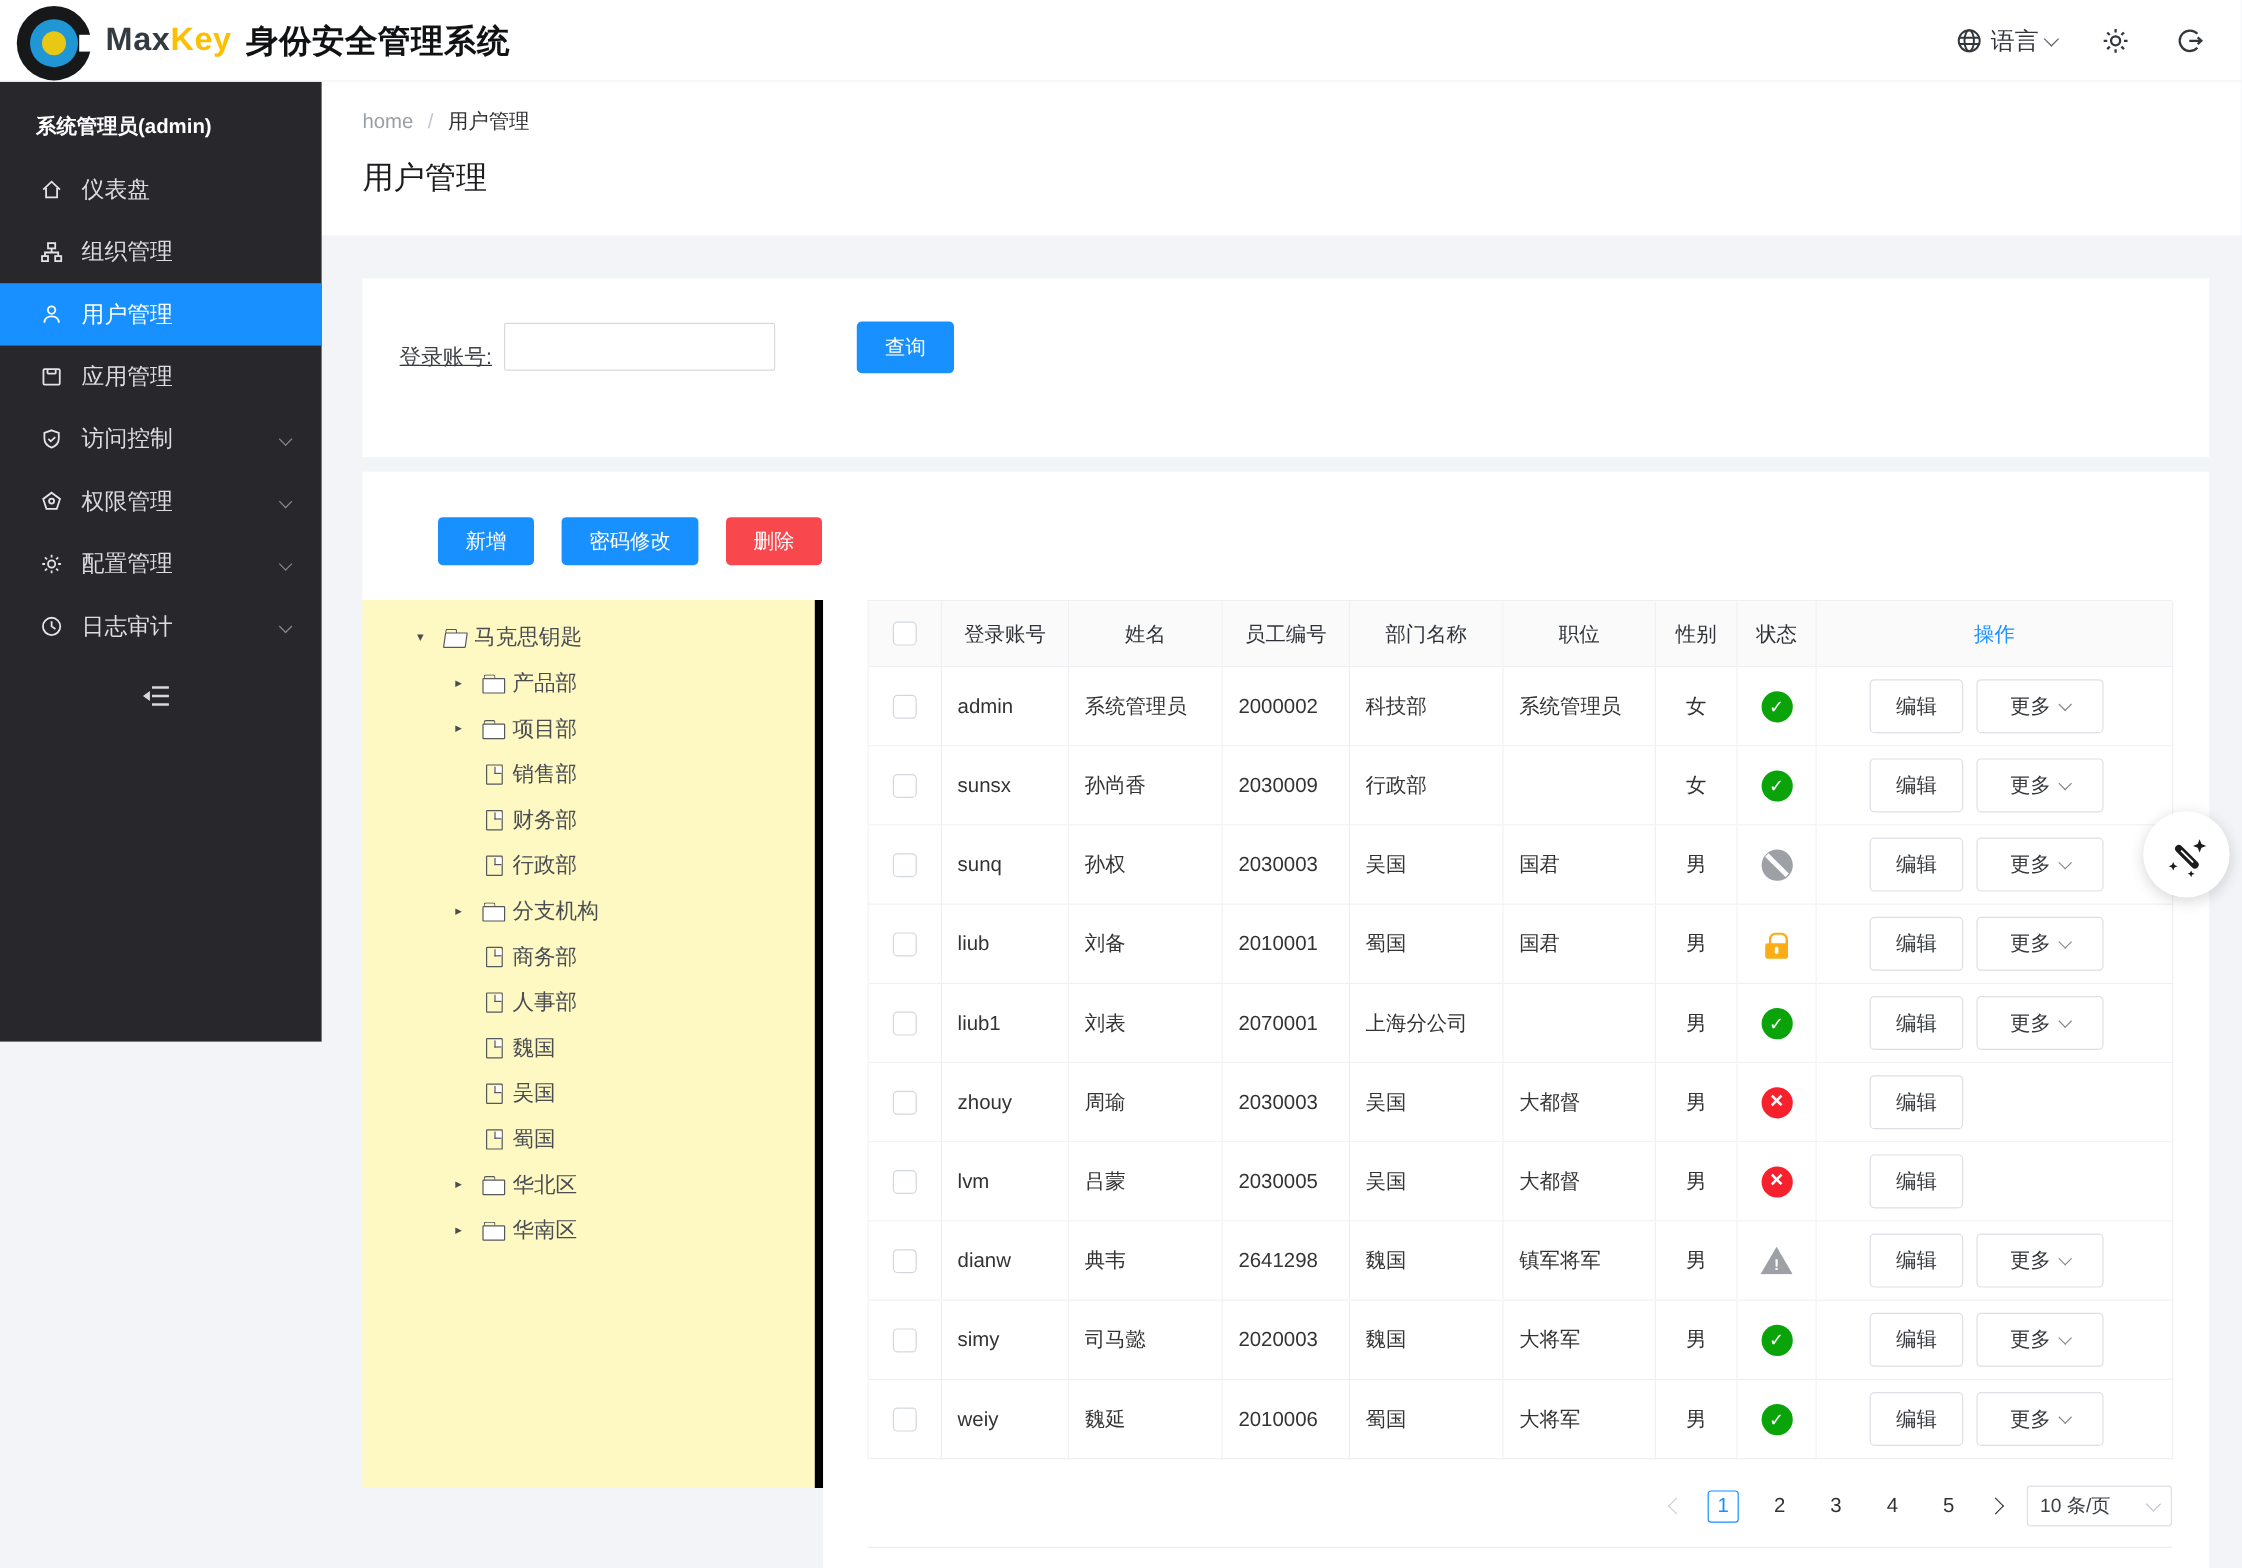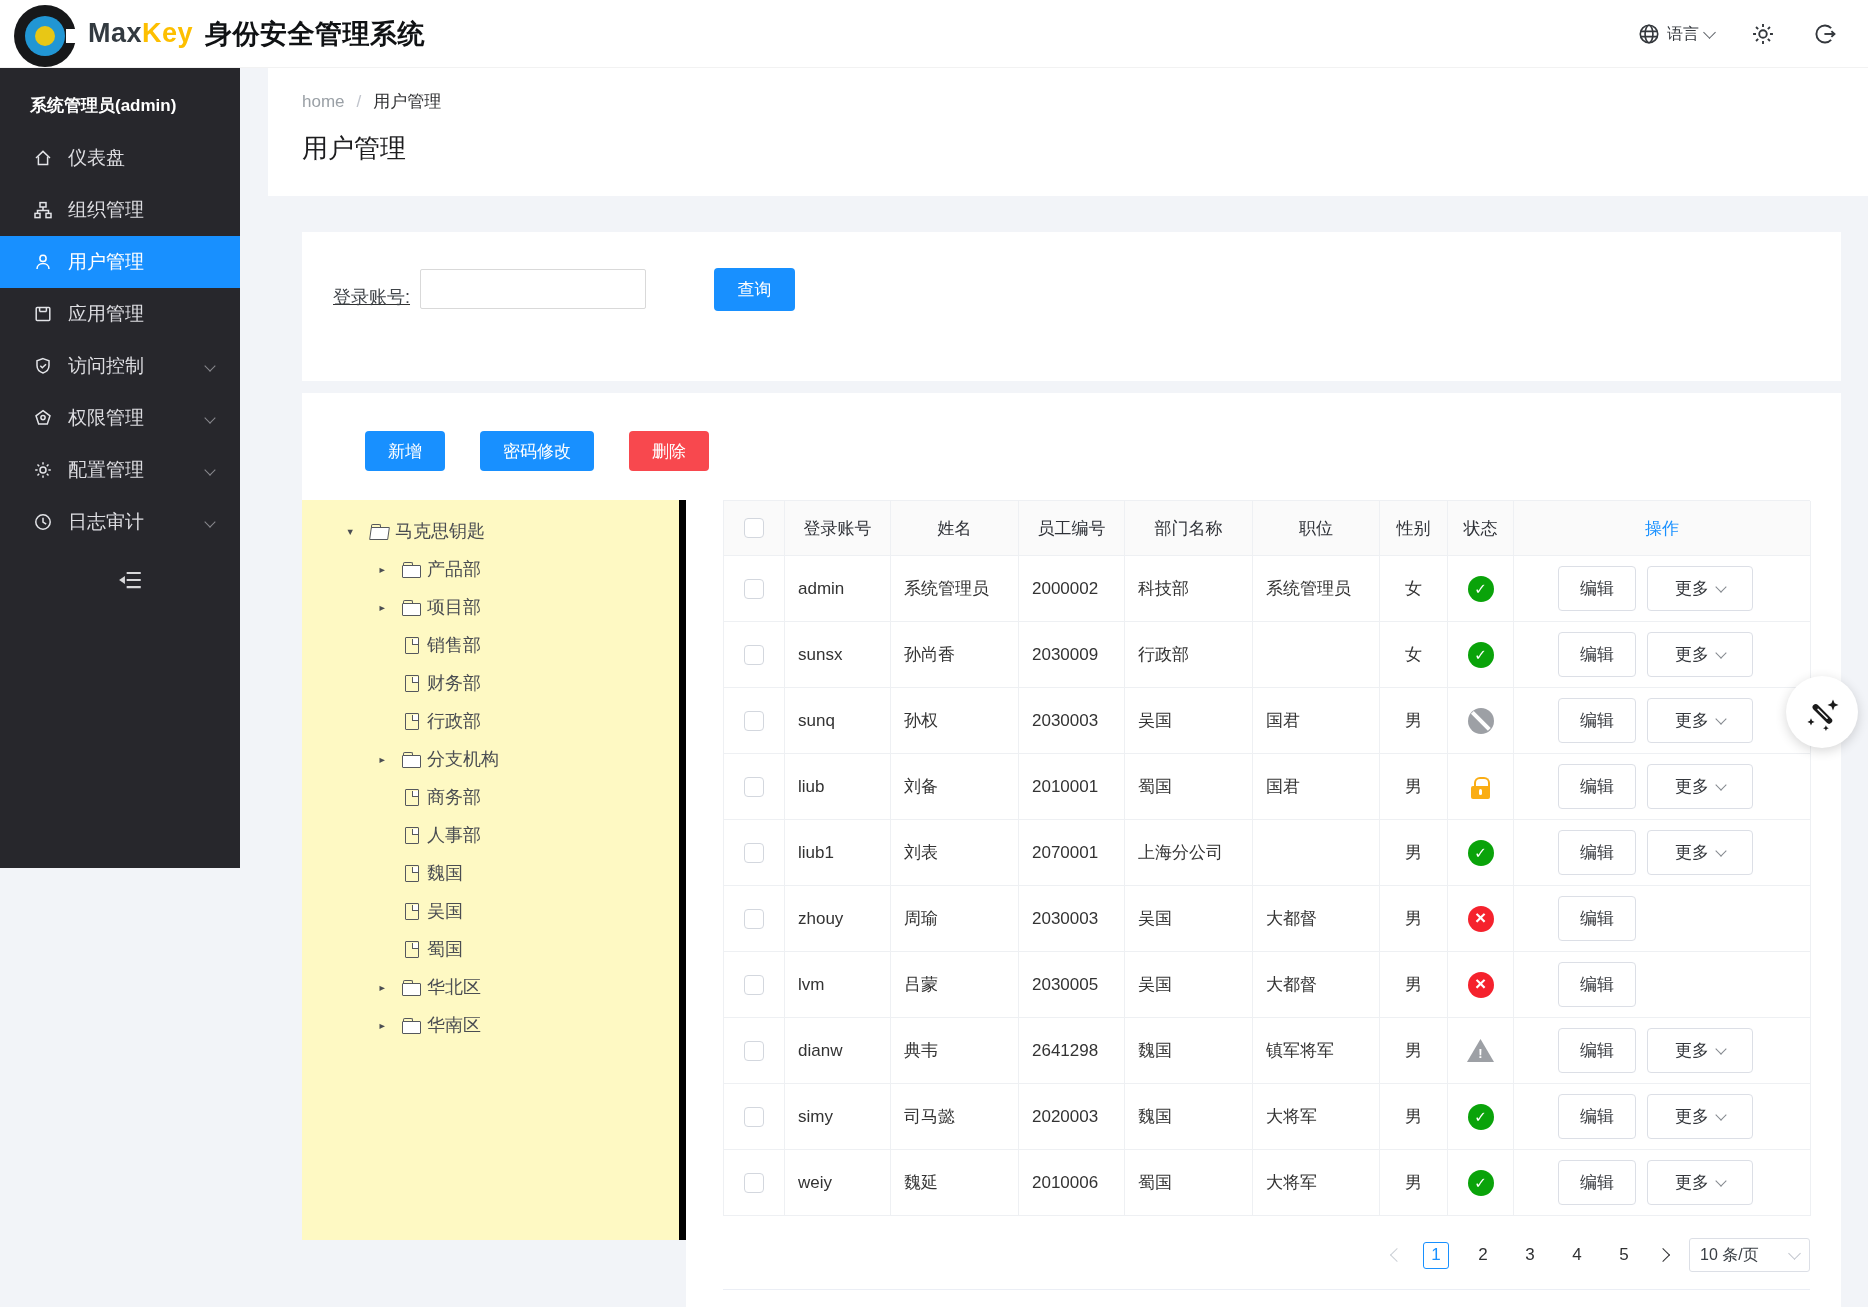--- a/index.html
+++ b/index.html
@@ -15,26 +15,26 @@
             display:flex; align-items:center; padding-left:14px; border-bottom:1px solid #f2f2f2;}
   .logo { width:62px; height:62px; border-radius:50%; background:#17181a; position:relative; flex:0 0 auto; margin-top:4px;}
   .logo::before { content:""; position:absolute; inset:11px; border-radius:50%; background:#2196d4; }
   .logo::after  { content:""; position:absolute; inset:21px; border-radius:50%; background:#e8c715; }
   .logo .gap { position:absolute; right:-4px; top:24px; width:14px; height:14px; background:#fff; }
   .brand { margin-left:12px; font-size:27px; font-weight:bold; letter-spacing:.5px; display:flex; align-items:center;}
   .brand .bmax { color:#333a40; }
   .brand .bkey { color:#fdbf00; }
   .brand .bsuffix { color:#101214; margin-left:12px; }
   .header-right { position:absolute; right:30px; top:0; height:68px; display:flex; align-items:center; gap:36px; }
-  .lang-btn { display:flex; align-items:center; gap:6px; font-size:16px; color:#33373c; cursor:pointer; }
+  .lang-btn { display:flex; align-items:center; gap:6px; font-size:20px; color:#33373c; cursor:pointer; }
   .hicon { display:inline-flex; }
   .chev { width:9px; height:9px; border-right:1.8px solid #5c6167; border-bottom:1.8px solid #5c6167;
           transform:rotate(45deg); margin-top:-4px; }
   
-  .sidebar { position:absolute; top:68px; left:0; width:240px; height:800px; background:#27272c; z-index:10; }
+  .sidebar { position:absolute; top:68px; left:0; width:268px; height:800px; background:#27272c; z-index:10; }
   .sidebar-user { height:64px; padding:26px 0 0 30px; color:#fff; font-weight:bold; font-size:17px; }
   .side-item { height:52px; display:flex; align-items:center; padding-left:33px; color:#dddde1; font-size:19px;
                position:relative; cursor:pointer; }
   .side-item .sicon { width:20px; height:20px; margin-right:15px; display:inline-flex; }
   .side-item.active { background:#1890ff; color:#fff; }
   .side-item .grp-chev { position:absolute; right:26px; width:8px; height:8px;
                border-right:1.6px solid #88888e; border-bottom:1.6px solid #88888e; transform:rotate(45deg); }
   .collapse-row { height:48px; display:flex; align-items:center; padding-left:118px; margin-top:8px; cursor:pointer; }
   
   .crumb-block { position:absolute; left:268px; top:68px; width:1600px; height:128px; background:#fff; padding:22px 0 0 34px; }
@@ -48,21 +48,21 @@
   .search-label { font-size:18px; color:#3e4247; }
   .search-input { margin-left:10px; width:226px; height:40px; border:1px solid #d9d9d9; border-radius:2px;
                   font-size:16px; padding:0 10px; outline:none; background:#fff;}
   .query-btn { position:absolute; left:412px; top:36px; width:81px; height:43px; background:#1890ff; color:#fff;
                border:none; border-radius:4px; font-size:17px; cursor:pointer; }
   .main-card { position:absolute; left:302px; top:393px; width:1539px; height:914px; }
   .toolbar { height:107px; background:#fff; padding:38px 0 0 33px; display:flex; gap:0; }
   .tbar-btn { height:40px; border:none; border-radius:4px; color:#fff; font-size:17px; padding:0 23px; cursor:pointer;margin-left:30px; }
   .btn-blue { background:#1890ff; }
   .btn-red  { background:#f8484e;font-family:Liberation Serif, serif; }
-  .tbar-btn + .tbar-btn { margin-left:35px; }
+  .tbar-btn + .tbar-btn { margin-left:23px; }
   .card-body { display:flex; height:807px; }
   
   .tree-panel { width:384px; height:740px; background:#fef9c3; border-right:7px solid #000000; padding-top:12px;font-family:Liberation Mono, monospace; }
   .tree-row { display:flex; align-items:center; height:38px; font-size:18px; color:#4a4d52; cursor:pointer; }
   .tree-row[data-depth="0"] { padding-left:44px; }
   .tree-row[data-depth="1"] { padding-left:76px; }
   .tree-caret { width:24px; font-size:14px; color:#4a4d52; }
   .tree-row[data-caret="down"]  .tree-caret::before { content:"▾"; }
   .tree-row[data-caret="right"] .tree-caret::before { content:"▸"; }
   .tree-ico { width:21px; height:18px; position:relative; margin-right:4px; flex:0 0 auto; }

